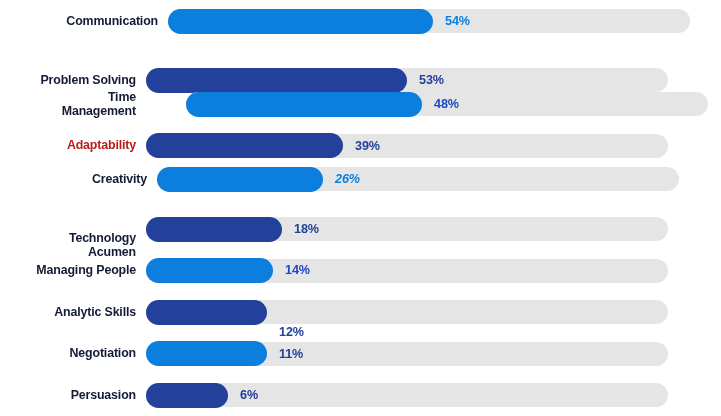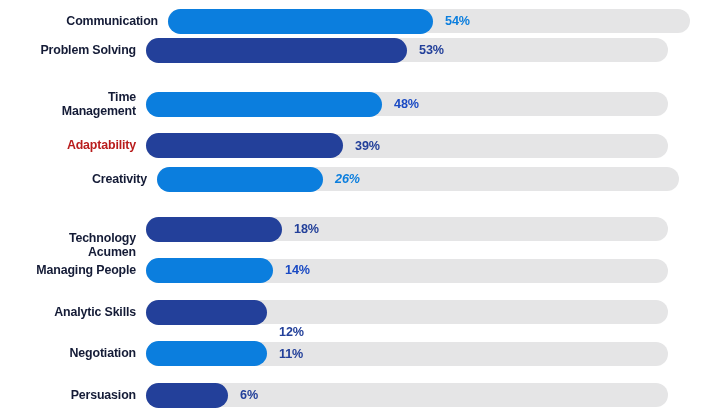--- a/index.html
+++ b/index.html
@@ -78,29 +78,29 @@
 
 <div id="chart">
     <div class="row" style="top: 0px; padding-left: 22px;">
       <div class="cat-label" style="color: rgb(20, 27, 54);">Communication</div>
       <div class="bar-area">
         <div class="track" style="background: rgb(229, 229, 230);"></div>
         <div class="bar" style="width: 265px; background: rgb(11, 126, 222);"></div>
         <div class="val-label" style="left: 277px; color: rgb(11, 126, 222);">54%</div>
       </div>
     </div>
-    <div class="row" style="top: 29px;">
+    <div class="row" style="top: 59px;">
       <div class="cat-label" style="color: rgb(20, 27, 54);">Problem Solving</div>
       <div class="bar-area">
         <div class="track" style="background: rgb(229, 229, 230);"></div>
         <div class="bar" style="width: 261px; background: rgb(35, 64, 154);"></div>
         <div class="val-label" style="left: 273px; color: rgb(35, 64, 154);">53%</div>
       </div>
     </div>
-    <div class="row" style="top: 83.2px;">
+    <div class="row" style="top: 83.2px; gap: 40px;">
       <div class="cat-label" style="color: rgb(20, 27, 54);">Time
 Management</div>
       <div class="bar-area">
         <div class="track" style="background: rgb(229, 229, 230);"></div>
         <div class="bar" style="width: 236px; background: rgb(11, 126, 222);"></div>
         <div class="val-label" style="left: 248px; color: rgb(26, 74, 196);">48%</div>
       </div>
     </div>
     <div class="row" style="top: 124.8px;">
       <div class="cat-label" style="color: #b91c1c;">Adaptability</div>

